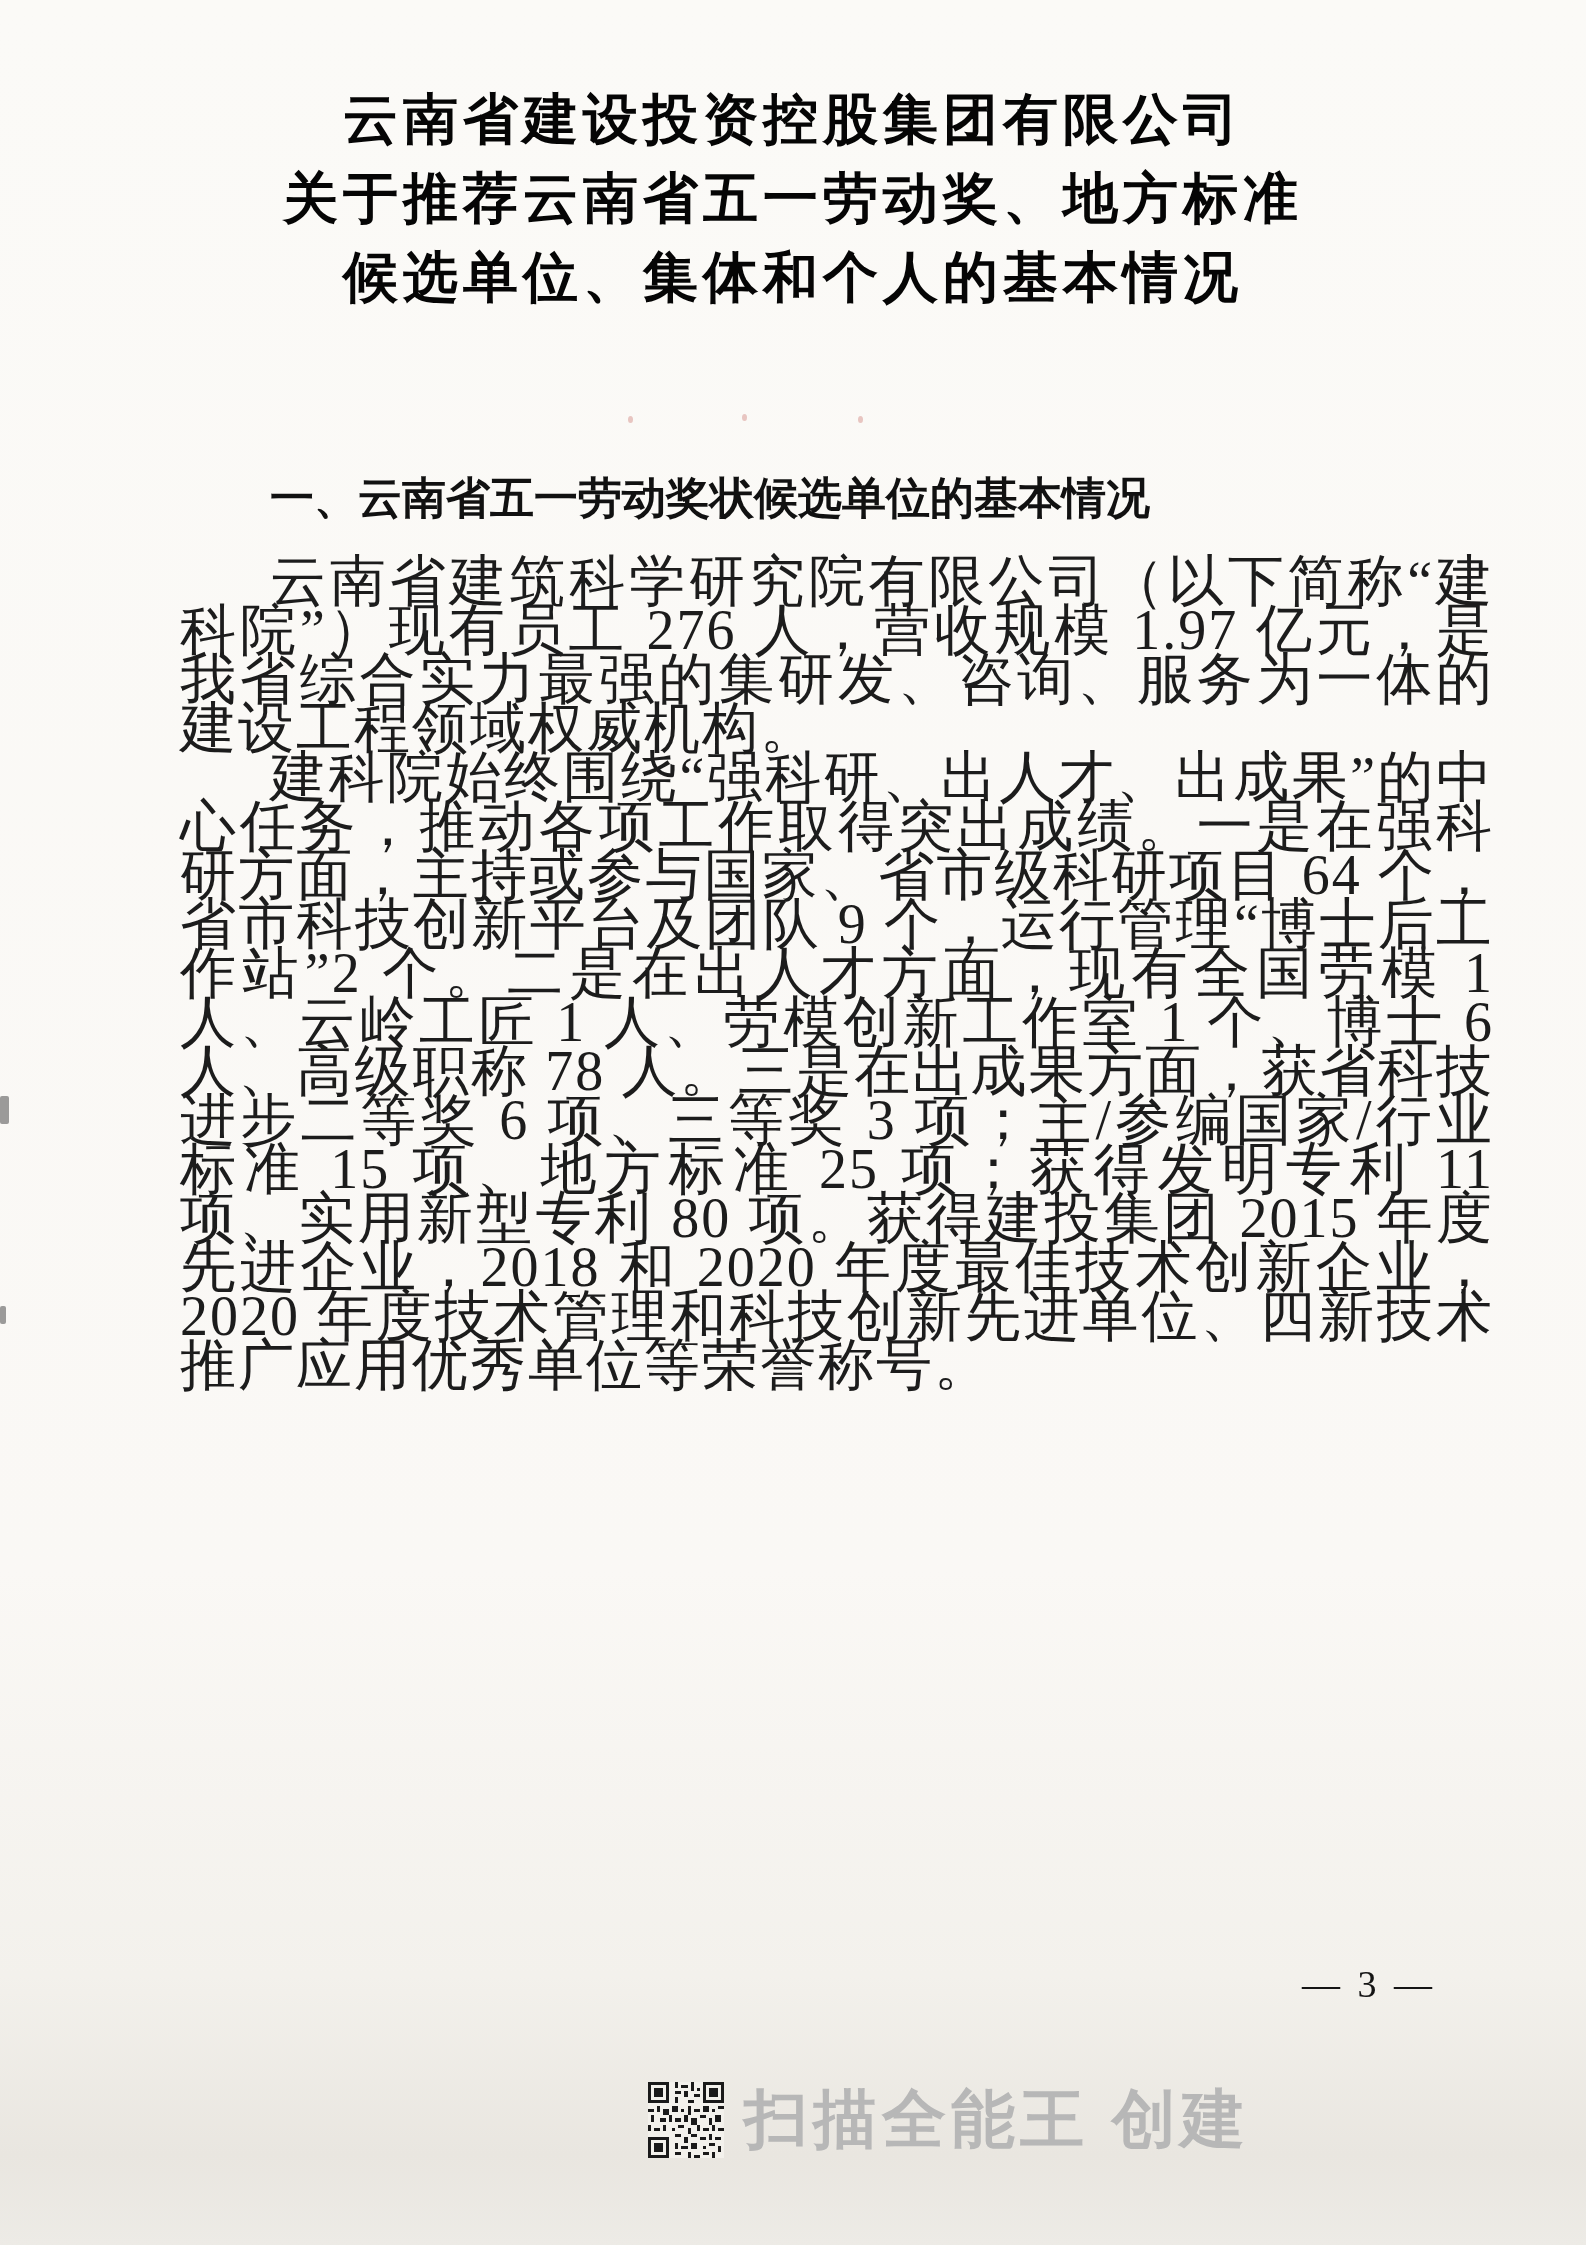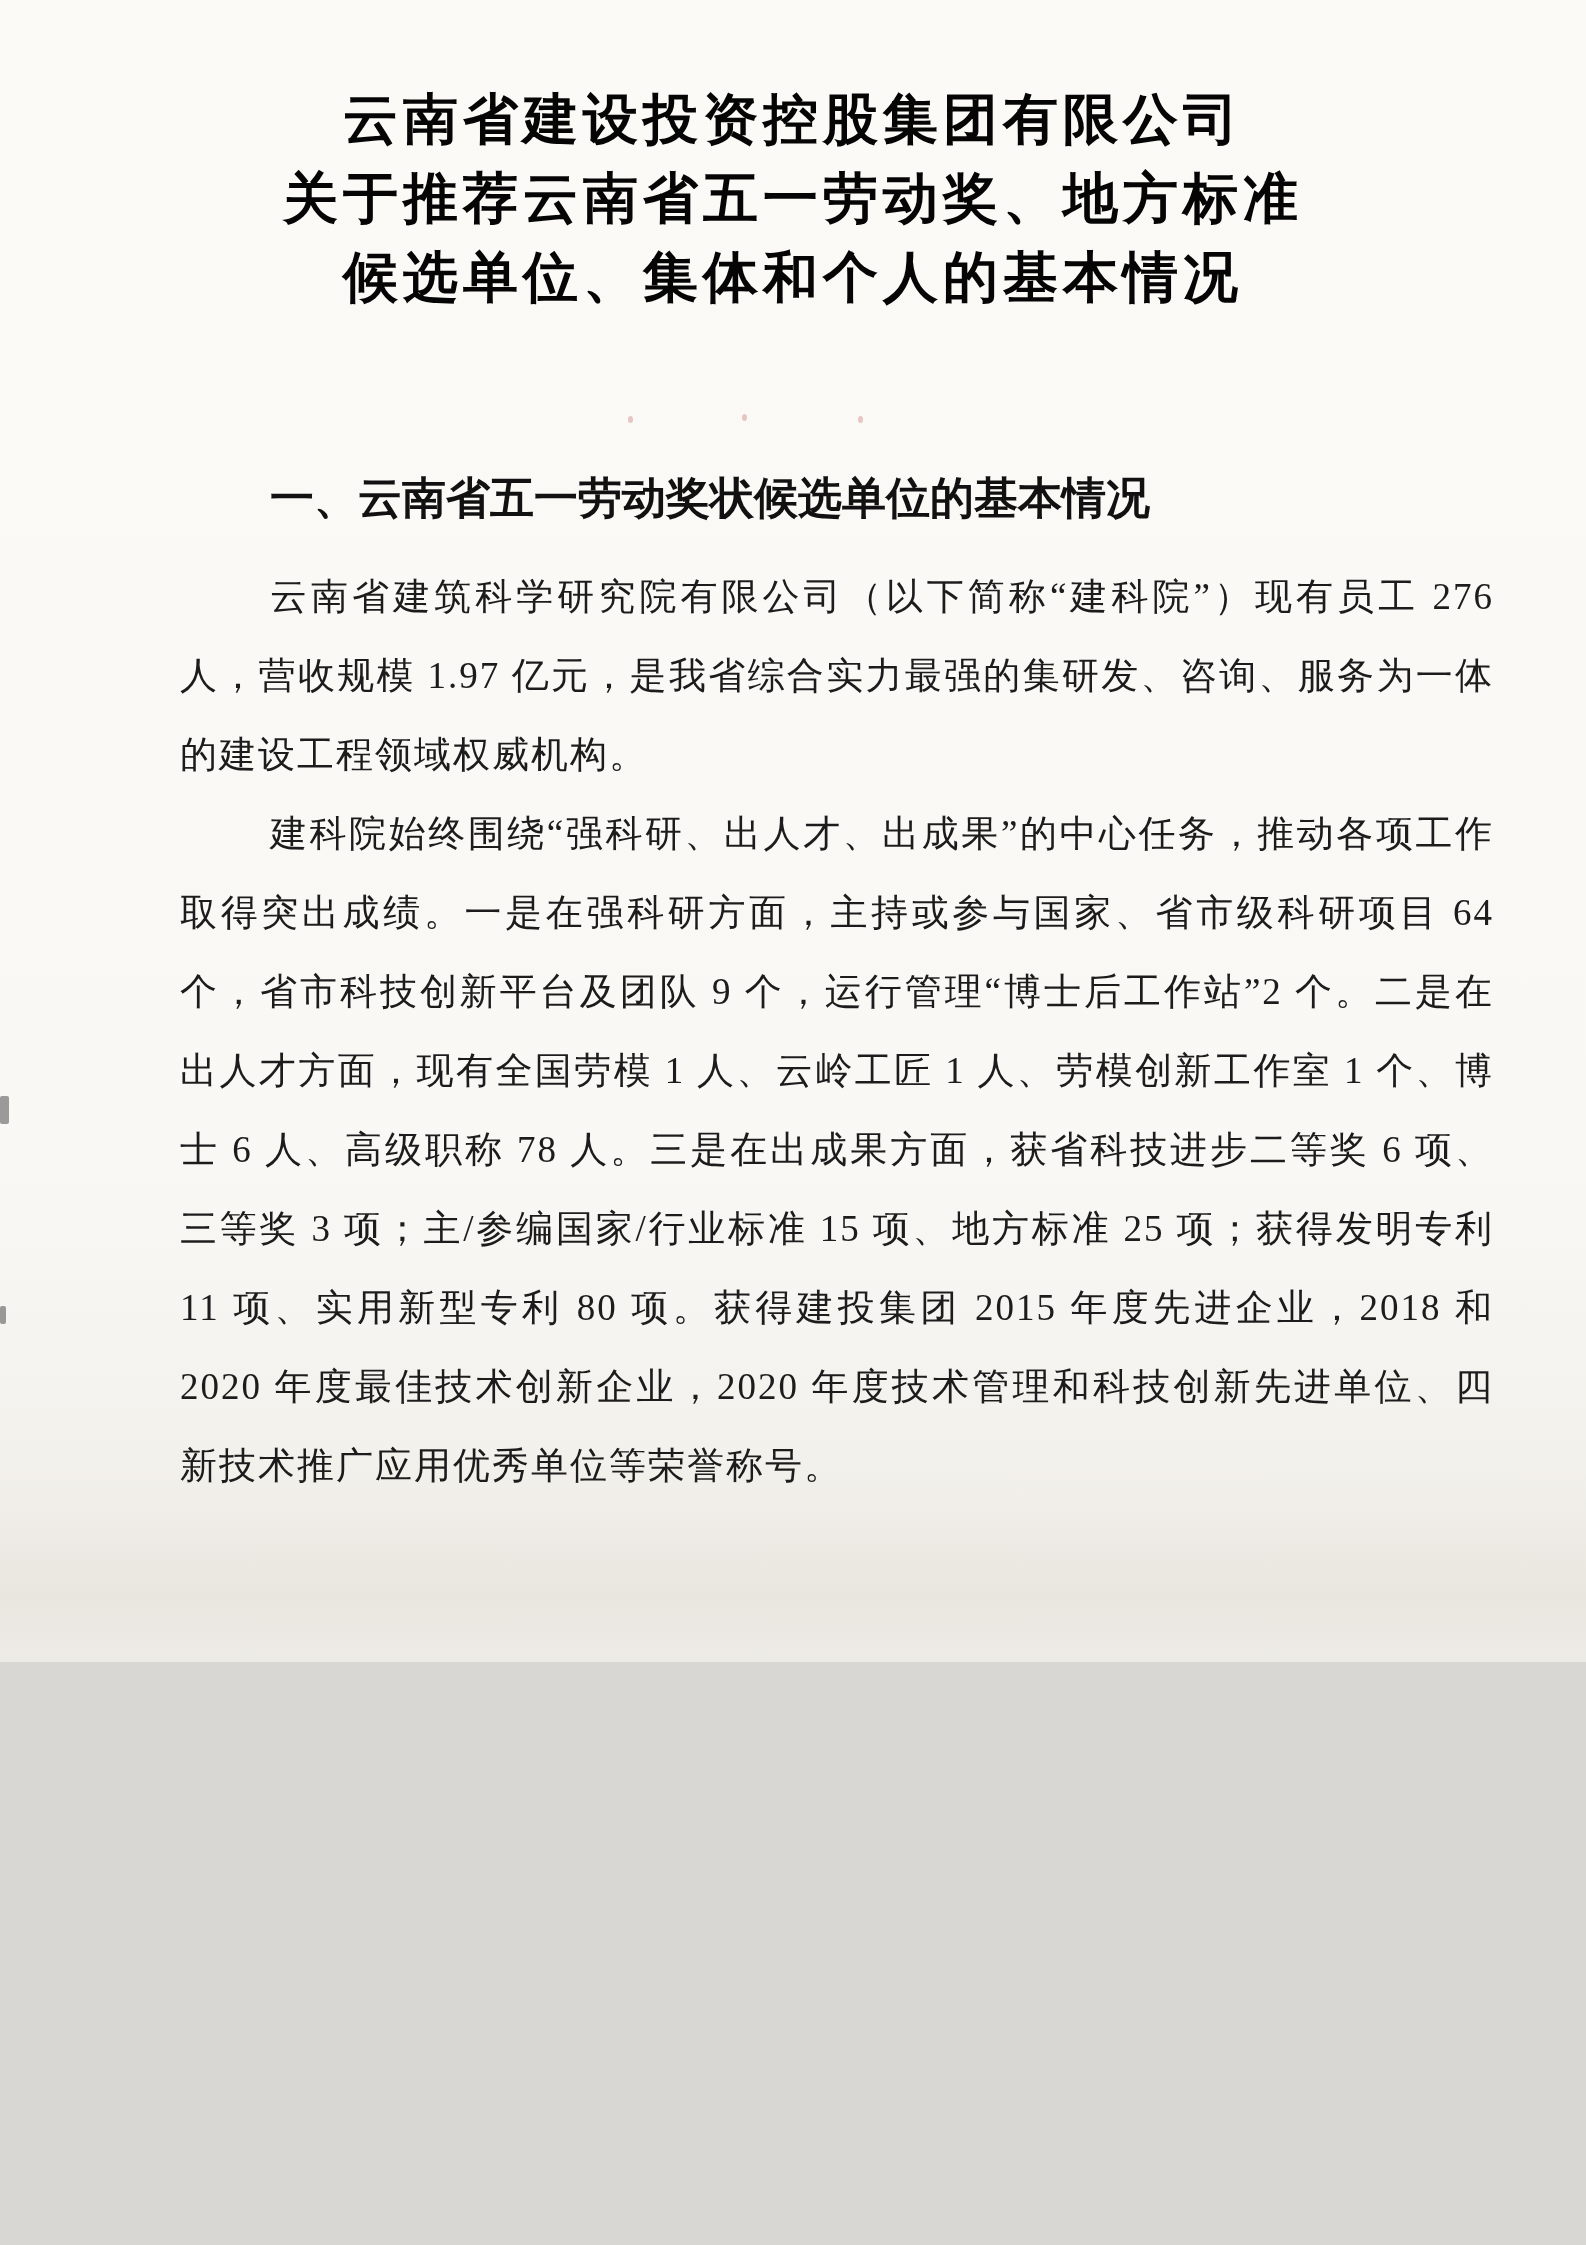--- a/index.html
+++ b/index.html
@@ -1,19 +1,19 @@
 <!DOCTYPE html>
 <html lang="zh"><head>
 <meta charset="utf-8">
 <style>
   html, body { margin: 0; padding: 0; background: #d9d7d3; }
   .page {
     position: relative;
     width: 1586px;
-    height: 1662px;
+    height: 2245px;
     margin: 0 auto;
     background: linear-gradient(180deg, #fbfaf7 0%, #faf8f5 70%, #f3f1ec 88%, #e9e6e0 96%, #edebe6 100%);
     overflow: hidden;
     color: #1b1b1b;
     font-family: "Liberation Serif", serif;
   }
   .doc-title {
     padding-top: 80px;
     text-align: center;
   }
@@ -27,22 +27,22 @@
   .section-heading {
     margin: 152px 96px 8px 180px;
     text-indent: 90px;
     font-size: 44px;
     line-height: 60px;
     font-weight: 700;
     color: #111;
   }
   .body-text {
     margin: 28px 92px 0 180px;
-    font-size: 37px;
-    line-height: 79px;
+    font-size: 56px;
+    line-height: 49px;
     letter-spacing: 2px;
     text-align: justify;
     color: #1c1c1c;
   }
   .body-text p { margin: 0; text-indent: 90px; }
   .page-number {
     position: absolute;
     top: 1962px;
     right: 150px;
     font-size: 38px;

